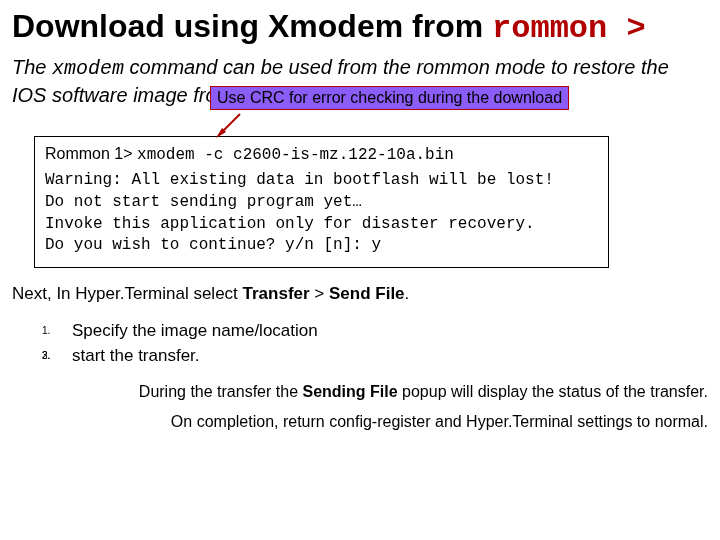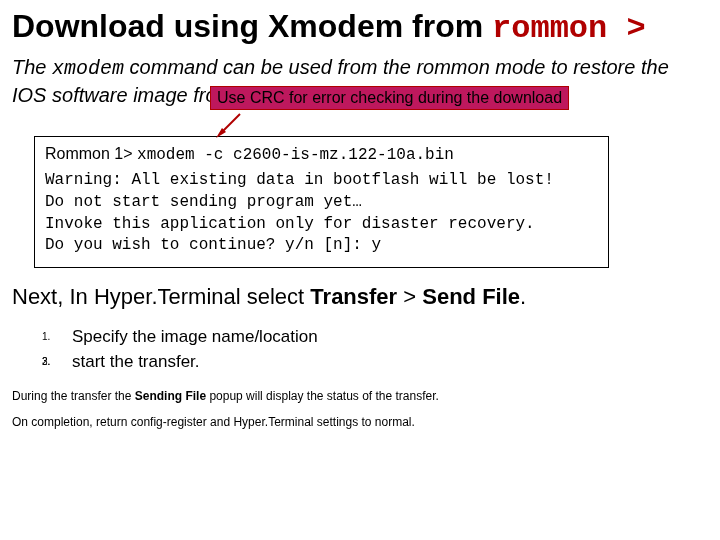--- a/index.html
+++ b/index.html
@@ -37,21 +37,21 @@
     position: relative;
     height: 0;
   }
   .callout {
     position: absolute;
     left: 198px;
     top: -22px;
     border: 1px solid #b00000;
     padding: 2px 6px;
     font-size: 16px;
-    background: #be185d;
+    background: #8b5cf6;
     white-space: nowrap;
   }
   .arrow {
     position: absolute;
     left: 202px;
     top: 4px;
     width: 30px;
     height: 28px;
     pointer-events: none;
   }
@@ -72,21 +72,21 @@
   }
   .term .mono {
     font-family: "Courier New", monospace;
   }
   .term .out {
     font-family: "Courier New", monospace;
     white-space: pre;
     display: block;
   }
   .next {
-    font-size: 22px;
+    font-size: 17px;
     margin: 16px 0 14px 0;
   }
   .next b { font-weight: bold; }
   ol.steps {
     margin: 6px 0 14px 30px;
     padding: 0;
     font-size: 17px;
   }
   ol.steps li {
     list-style: none;
@@ -94,22 +94,23 @@
     padding-left: 30px;
     line-height: 1.5;
   }
   ol.steps li .num {
     position: absolute;
     left: 0;
     top: 5px;
     font-size: 10px;
   }
   .para {
-    font-size: 12px;
+    font-size: 16px;
     margin: 12px 0;
+    text-align: right;
   }
 </style>
 </head>
 <body>
 
 <div class="title">
   <span>Download using Xmodem from </span><span class="mono">rommon &gt;</span>
 </div>
 
 <div class="intro">

